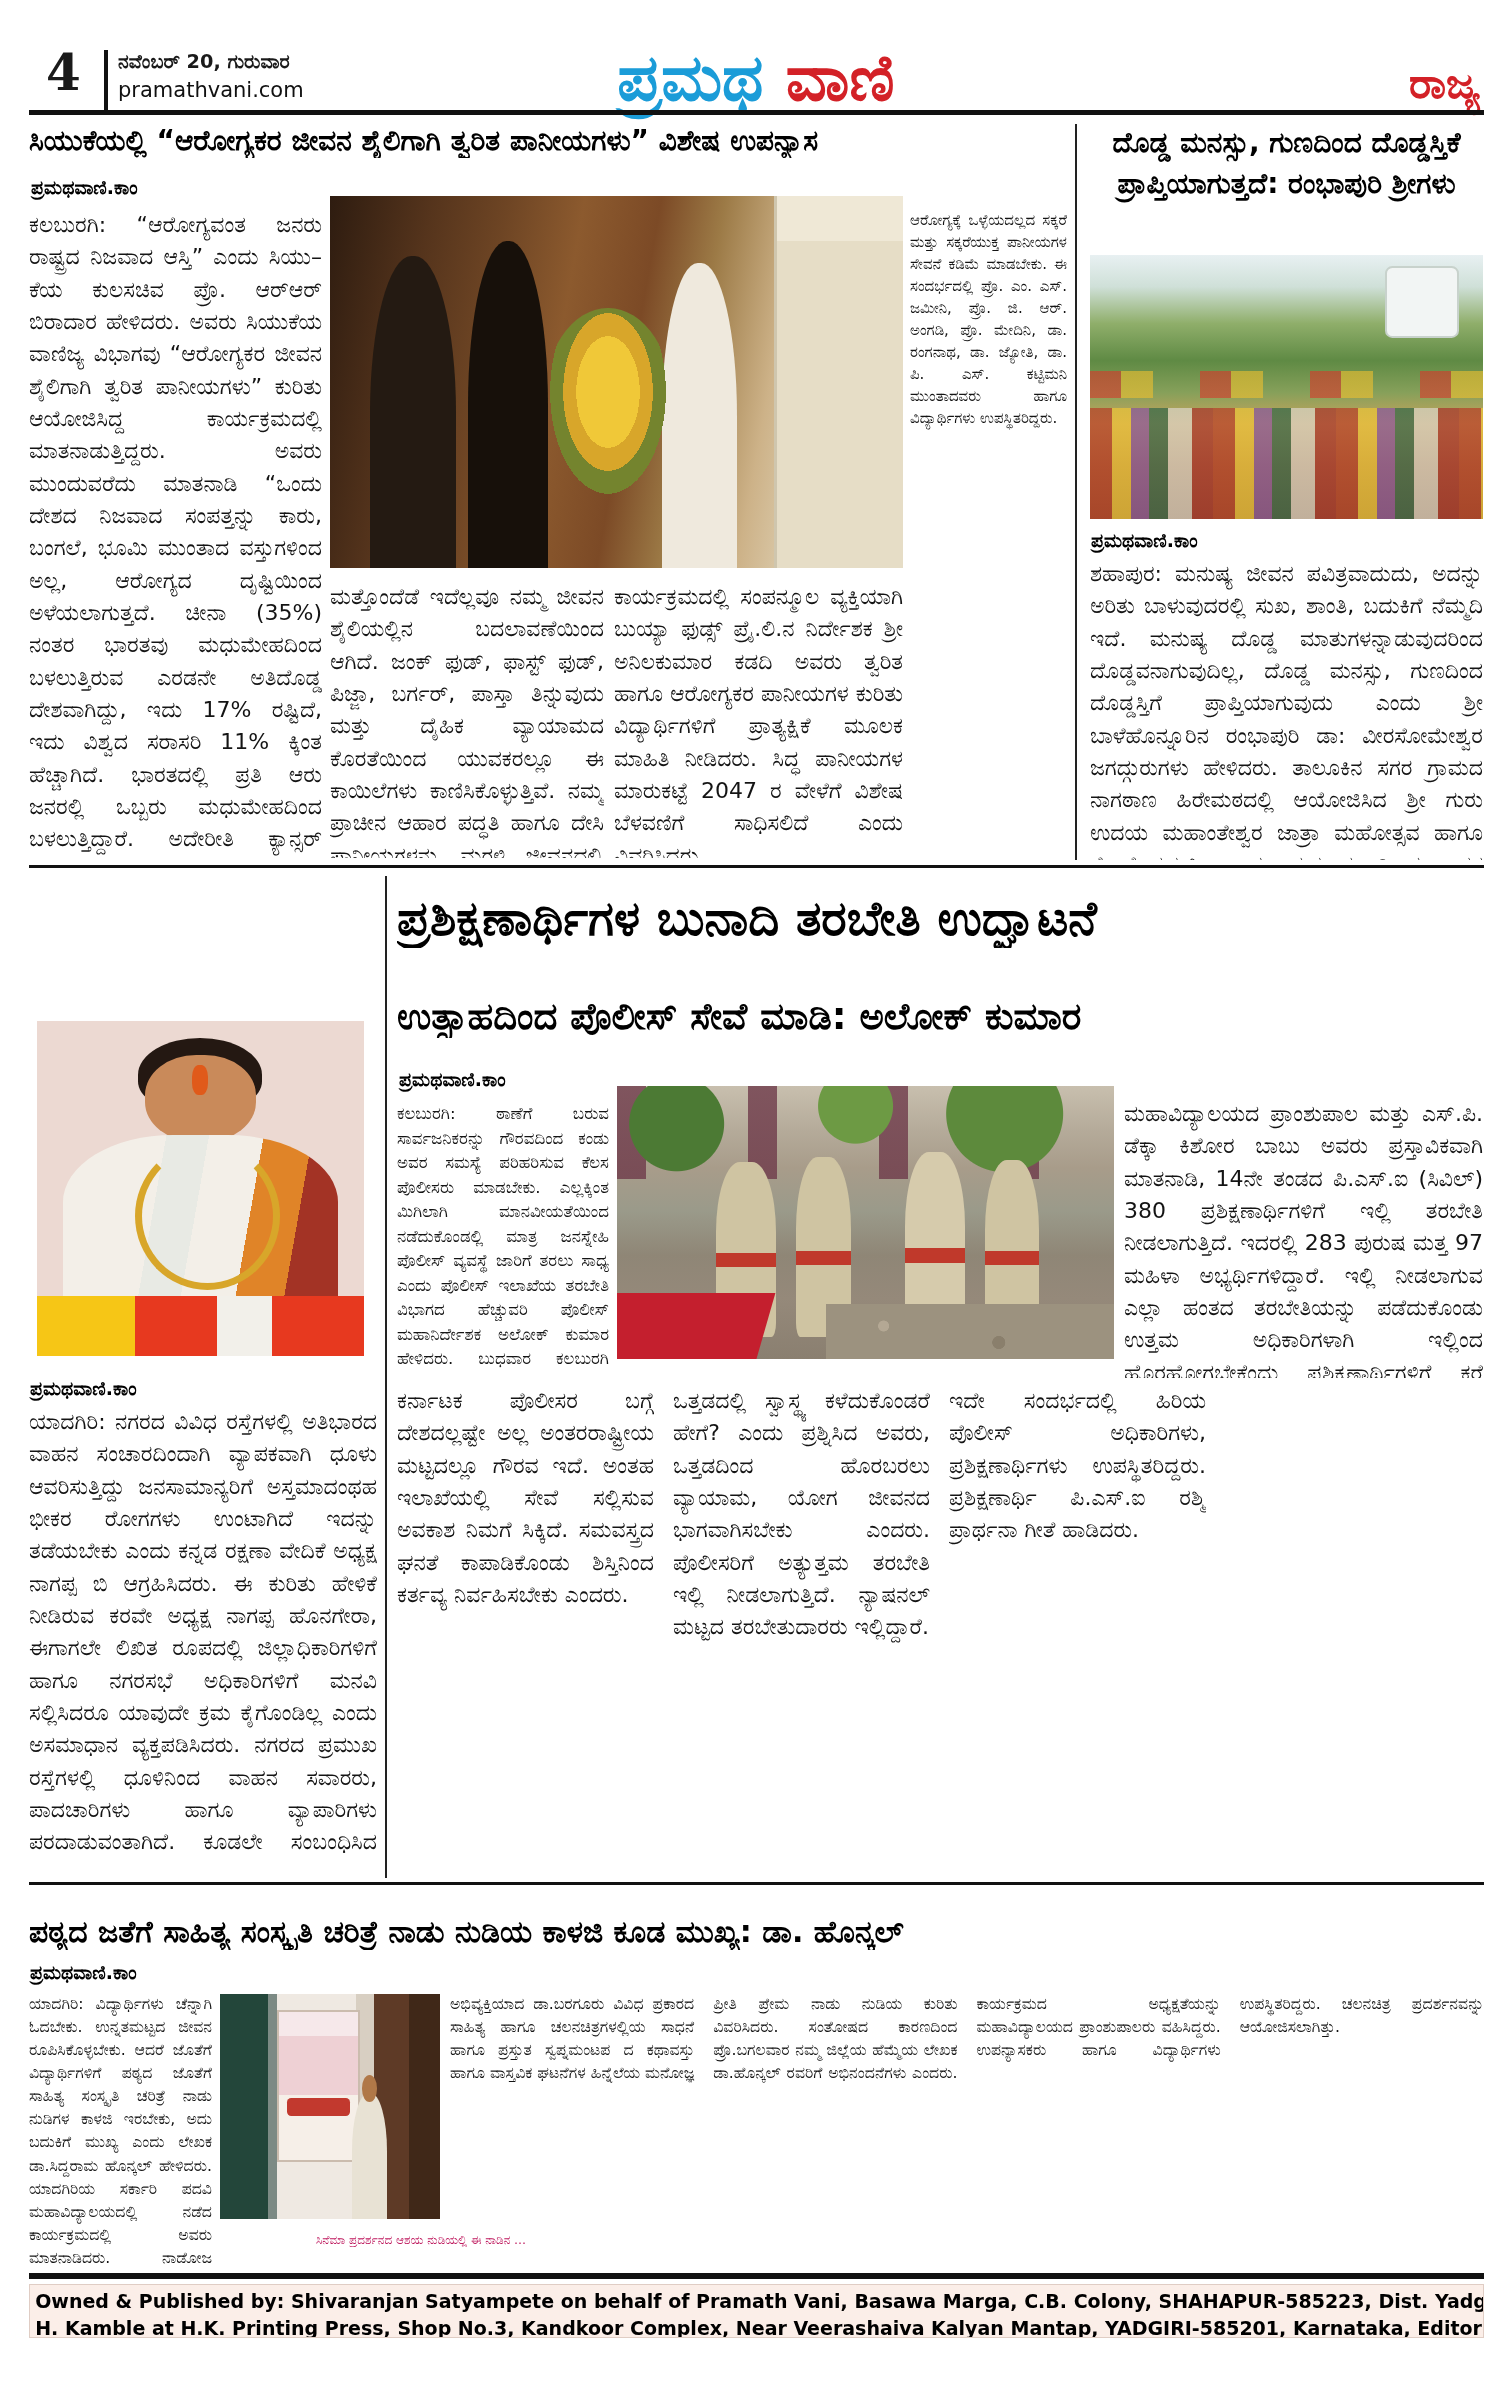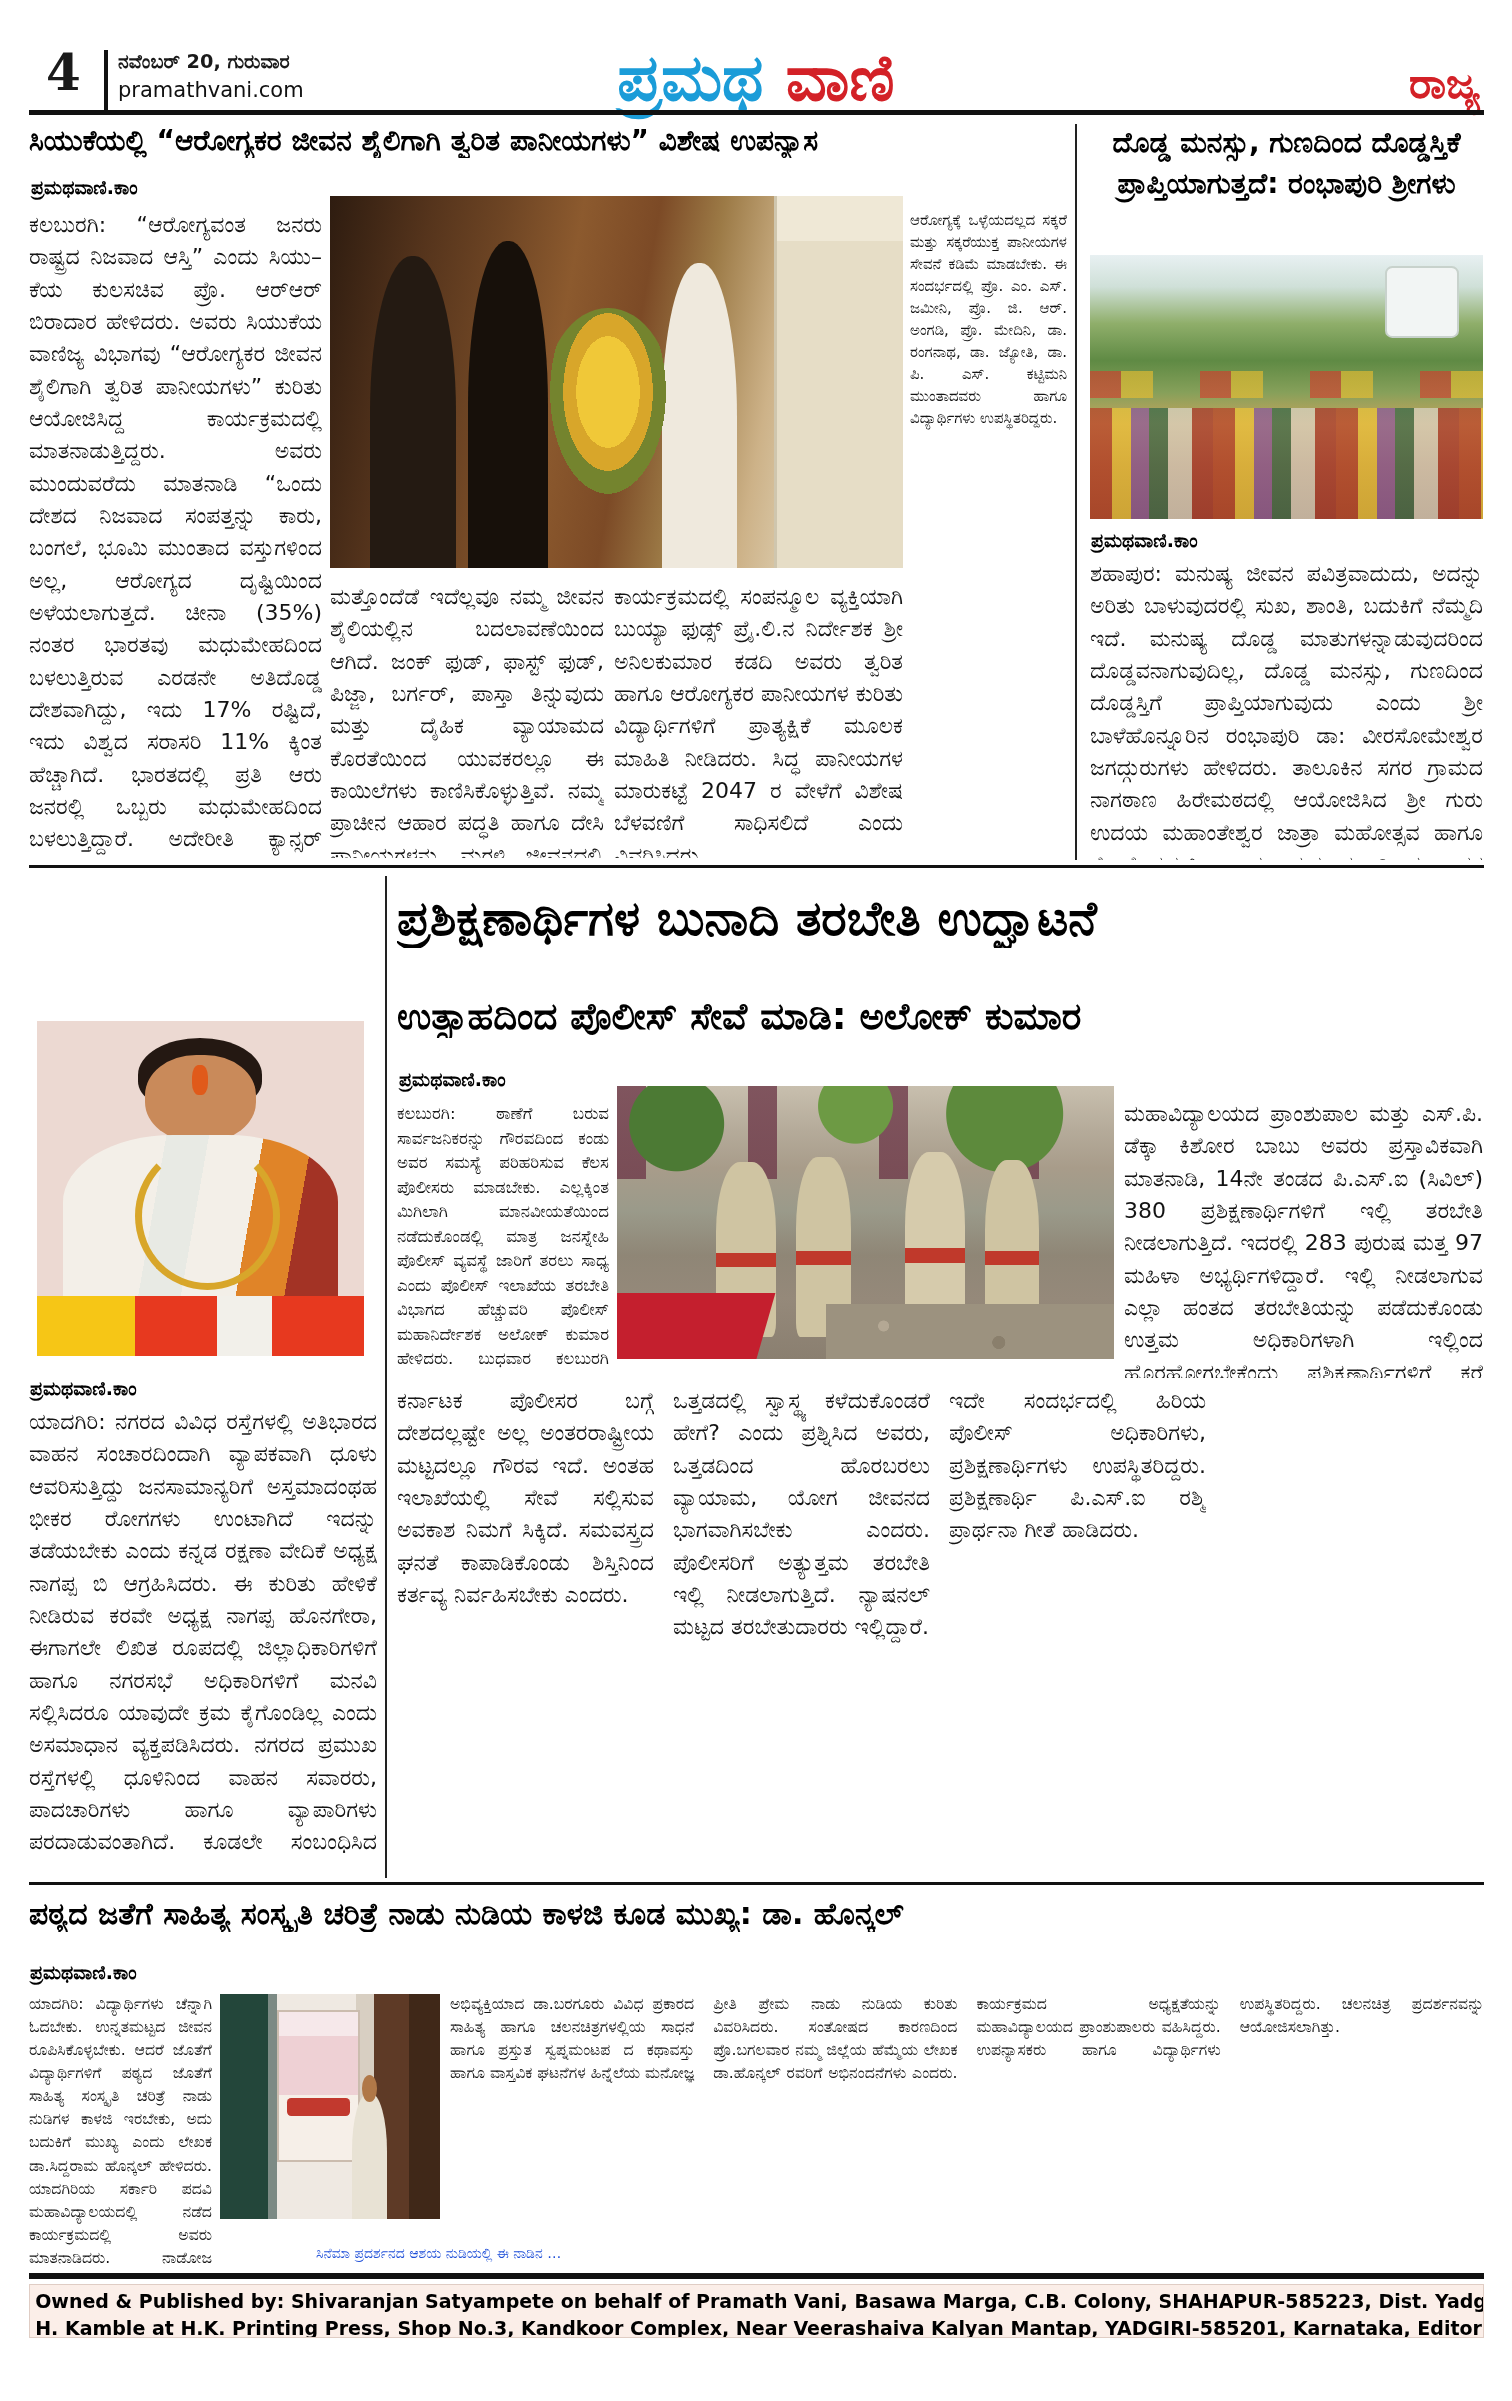--- a/index.html
+++ b/index.html
@@ -20,21 +20,21 @@
   .hl{font-weight:bold;color:#000;}
   .hl-1{font-size:28px;white-space:nowrap;overflow:hidden;}
   .hl-2{font-size:28px;line-height:1.45;text-align:center;}
   .hl-3{font-size:27px;line-height:1.55;}
   .hl-4{font-size:48px;white-space:nowrap;overflow:hidden;}
   .hl-4s{font-size:37px;white-space:nowrap;overflow:hidden;}
   .hl-5{font-size:30px;white-space:nowrap;overflow:hidden;}
   .byline{font-weight:bold;font-size:19px;color:#000;}
   .bodytxt{font-size:22px;line-height:1.47;text-align:justify;overflow:hidden;color:#141414;}
   .small{font-size:15px;}
-  .caption{font-size:14px;color:#1d4ed8;white-space:nowrap;overflow:hidden;margin-top:12px;}
+  .caption{font-size:12px;color:#be185d;white-space:nowrap;overflow:hidden;}
   .cols4{column-count:4;column-gap:19px;}
   
   .ph{position:absolute;overflow:hidden;}
   .ph-lecture{background:linear-gradient(100deg,#2e1c10 0%,#55341c 16%,#6e4524 28%,#8c5a2e 40%,#7c4a26 52%,#9c7a46 62%,#cdb288 74%,#e2d7bd 86%,#ece5d2 100%);}
   .fig{position:absolute;border-radius:48% 48% 0 0;}
   .fig1{left:7%;top:16%;width:15%;height:88%;background:#241a12;}
   .fig2{left:24%;top:12%;width:14%;height:92%;background:#17100a;}
   .fig3{left:58%;top:18%;width:13%;height:86%;background:#efe9dd;}
   .flowers{position:absolute;left:37%;top:30%;width:23%;height:54%;border-radius:50%;
     background:radial-gradient(ellipse at 50% 42%,#f0c838 0 34%,#d8a62a 34% 48%,#74842e 48% 62%,rgba(0,0,0,0) 62%);}
@@ -166,21 +166,21 @@
     <div class="abs" style="left:0;top:511px;width:1086px;height:489px;display:flex;gap:19px;">
       <div class="bodytxt" style="width:257px;height:489px;">ಕರ್ನಾಟಕ ಪೊಲೀಸರ ಬಗ್ಗೆ ದೇಶದಲ್ಲಷ್ಟೇ ಅಲ್ಲ ಅಂತರರಾಷ್ಟ್ರೀಯ ಮಟ್ಟದಲ್ಲೂ ಗೌರವ ಇದೆ. ಅಂತಹ ಇಲಾಖೆಯಲ್ಲಿ ಸೇವೆ ಸಲ್ಲಿಸುವ ಅವಕಾಶ ನಿಮಗೆ ಸಿಕ್ಕಿದೆ. ಸಮವಸ್ತ್ರದ ಘನತೆ ಕಾಪಾಡಿಕೊಂಡು ಶಿಸ್ತಿನಿಂದ ಕರ್ತವ್ಯ ನಿರ್ವಹಿಸಬೇಕು ಎಂದರು.</div>
       <div class="bodytxt" style="width:257px;height:489px;">ಒತ್ತಡದಲ್ಲಿ ಸ್ವಾಸ್ಥ್ಯ ಕಳೆದುಕೊಂಡರೆ ಹೇಗೆ? ಎಂದು ಪ್ರಶ್ನಿಸಿದ ಅವರು, ಒತ್ತಡದಿಂದ ಹೊರಬರಲು ವ್ಯಾಯಾಮ, ಯೋಗ ಜೀವನದ ಭಾಗವಾಗಿಸಬೇಕು ಎಂದರು. ಪೊಲೀಸರಿಗೆ ಅತ್ಯುತ್ತಮ ತರಬೇತಿ ಇಲ್ಲಿ ನೀಡಲಾಗುತ್ತಿದೆ. ನ್ಯಾಷನಲ್ ಮಟ್ಟದ ತರಬೇತುದಾರರು ಇಲ್ಲಿದ್ದಾರೆ.</div>
       <div class="bodytxt" style="width:257px;height:489px;">ಇದೇ ಸಂದರ್ಭದಲ್ಲಿ ಹಿರಿಯ ಪೊಲೀಸ್ ಅಧಿಕಾರಿಗಳು, ಪ್ರಶಿಕ್ಷಣಾರ್ಥಿಗಳು ಉಪಸ್ಥಿತರಿದ್ದರು. ಪ್ರಶಿಕ್ಷಣಾರ್ಥಿ ಪಿ.ಎಸ್.ಐ ರಶ್ಮಿ ಪ್ರಾರ್ಥನಾ ಗೀತೆ ಹಾಡಿದರು.</div>
     </div>
   </div>
 
   <div class="abs rule" style="left:29px;top:1882px;width:1455px;height:2.6px;"></div>
 
   <div class="abs" style="left:29px;top:1892px;width:1455px;height:380px;">
-    <div class="hl hl-5 abs" style="left:0;top:4px;width:1455px;">ಪಠ್ಯದ ಜತೆಗೆ ಸಾಹಿತ್ಯ ಸಂಸ್ಕೃತಿ ಚರಿತ್ರೆ ನಾಡು ನುಡಿಯ ಕಾಳಜಿ ಕೂಡ ಮುಖ್ಯ: ಡಾ. ಹೊನ್ಕಲ್</div>
+    <div class="hl hl-5 abs" style="left:0;top:22px;width:1455px;">ಪಠ್ಯದ ಜತೆಗೆ ಸಾಹಿತ್ಯ ಸಂಸ್ಕೃತಿ ಚರಿತ್ರೆ ನಾಡು ನುಡಿಯ ಕಾಳಜಿ ಕೂಡ ಮುಖ್ಯ: ಡಾ. ಹೊನ್ಕಲ್</div>
     <div class="byline abs" style="left:1px;top:69px;">ಪ್ರಮಥವಾಣಿ.ಕಾಂ</div>
     <div class="bodytxt abs" style="left:0;top:100px;width:183px;height:272px;font-size:15.7px;">ಯಾದಗಿರಿ: ವಿದ್ಯಾರ್ಥಿಗಳು ಚೆನ್ನಾಗಿ ಓದಬೇಕು. ಉನ್ನತಮಟ್ಟದ ಜೀವನ ರೂಪಿಸಿಕೊಳ್ಳಬೇಕು. ಆದರೆ ಜೊತೆಗೆ ವಿದ್ಯಾರ್ಥಿಗಳಿಗೆ ಪಠ್ಯದ ಜೊತೆಗೆ ಸಾಹಿತ್ಯ ಸಂಸ್ಕೃತಿ ಚರಿತ್ರೆ ನಾಡು ನುಡಿಗಳ ಕಾಳಜಿ ಇರಬೇಕು, ಅದು ಬದುಕಿಗೆ ಮುಖ್ಯ ಎಂದು ಲೇಖಕ ಡಾ.ಸಿದ್ದರಾಮ ಹೊನ್ಕಲ್ ಹೇಳಿದರು. ಯಾದಗಿರಿಯ ಸರ್ಕಾರಿ ಪದವಿ ಮಹಾವಿದ್ಯಾಲಯದಲ್ಲಿ ನಡೆದ ಕಾರ್ಯಕ್ರಮದಲ್ಲಿ ಅವರು ಮಾತನಾಡಿದರು. ನಾಡೋಜ ಬರಗೂರು ರಾಮಚಂದ್ರಪ್ಪ ಅವರ ಕಥೆ ನಿರ್ದೇಶನದ *ಸ್ವಪ್ನಮಂಟಪ*</div>
     <div class="ph ph-classroom" style="left:191px;top:102px;width:220px;height:225px;">
       <div class="c-screen">
           <div class="c-strip"></div>
         </div>
       <div class="c-man"></div>
       <div class="c-head"></div>
     </div>
     <div class="abs cols4 bodytxt" style="left:421px;top:100px;width:1034px;height:235px;font-size:15.7px;">

